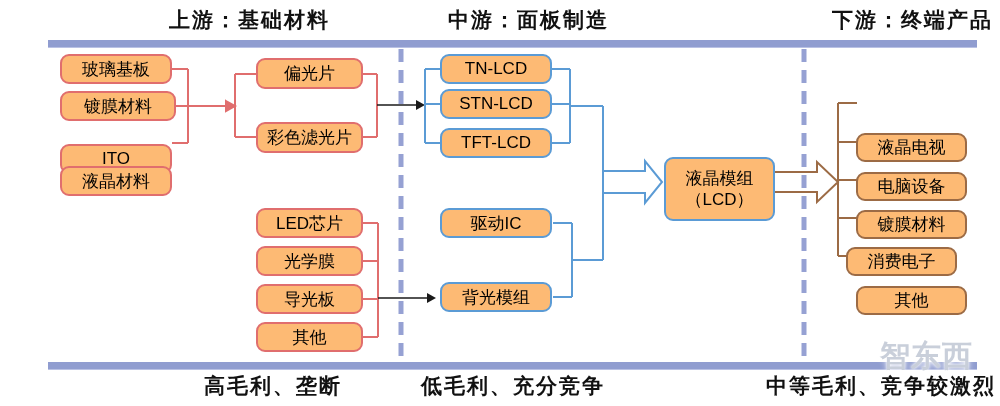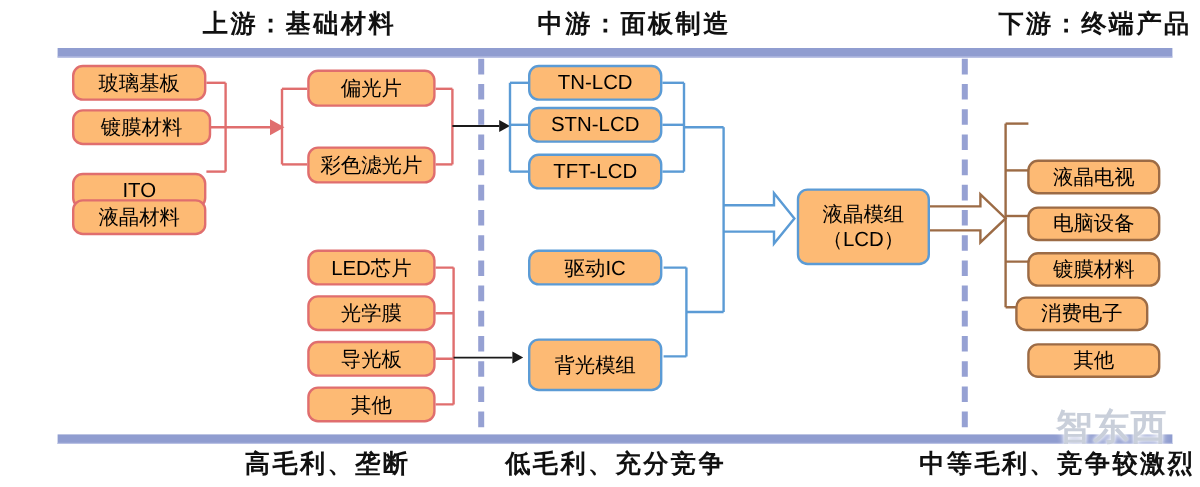--- a/index.html
+++ b/index.html
@@ -144,21 +144,21 @@
   <div class="node red" style="left:256px;top:208px;width:107px;height:30px">LED芯片</div>
   <div class="node red" style="left:256px;top:246px;width:107px;height:30px">光学膜</div>
   <div class="node red" style="left:256px;top:284px;width:107px;height:30px">导光板</div>
   <div class="node red" style="left:256px;top:322px;width:107px;height:30px">其他</div>
 
   <div class="node blue" style="left:440px;top:54px;width:112px;height:30px">TN-LCD</div>
   <div class="node blue" style="left:440px;top:89px;width:112px;height:30px">STN-LCD</div>
   <div class="node blue" style="left:440px;top:128px;width:112px;height:30px">TFT-LCD</div>
 
   <div class="node blue" style="left:440px;top:208px;width:112px;height:30px">驱动IC</div>
-  <div class="node blue" style="left:440px;top:282px;width:112px;height:44px">背光模组</div>
+  <div class="node blue" style="left:440px;top:282px;width:112px;height:30px">背光模组</div>
 
   <div class="node blue lcd-out" style="left:664px;top:157px;width:111px;height:64px">
     <span>液晶模组</span>
     <span>（LCD）</span>
   </div>
 
   <div class="node brown" style="left:856px;top:89px;width:111px;height:29px">液晶电视</div>
   <div class="node brown" style="left:856px;top:128px;width:111px;height:29px">电脑设备</div>
   <div class="node brown" style="left:856px;top:166px;width:111px;height:29px">镀膜材料</div>
   <div class="node brown" style="left:846px;top:203px;width:111px;height:29px">消费电子</div>

